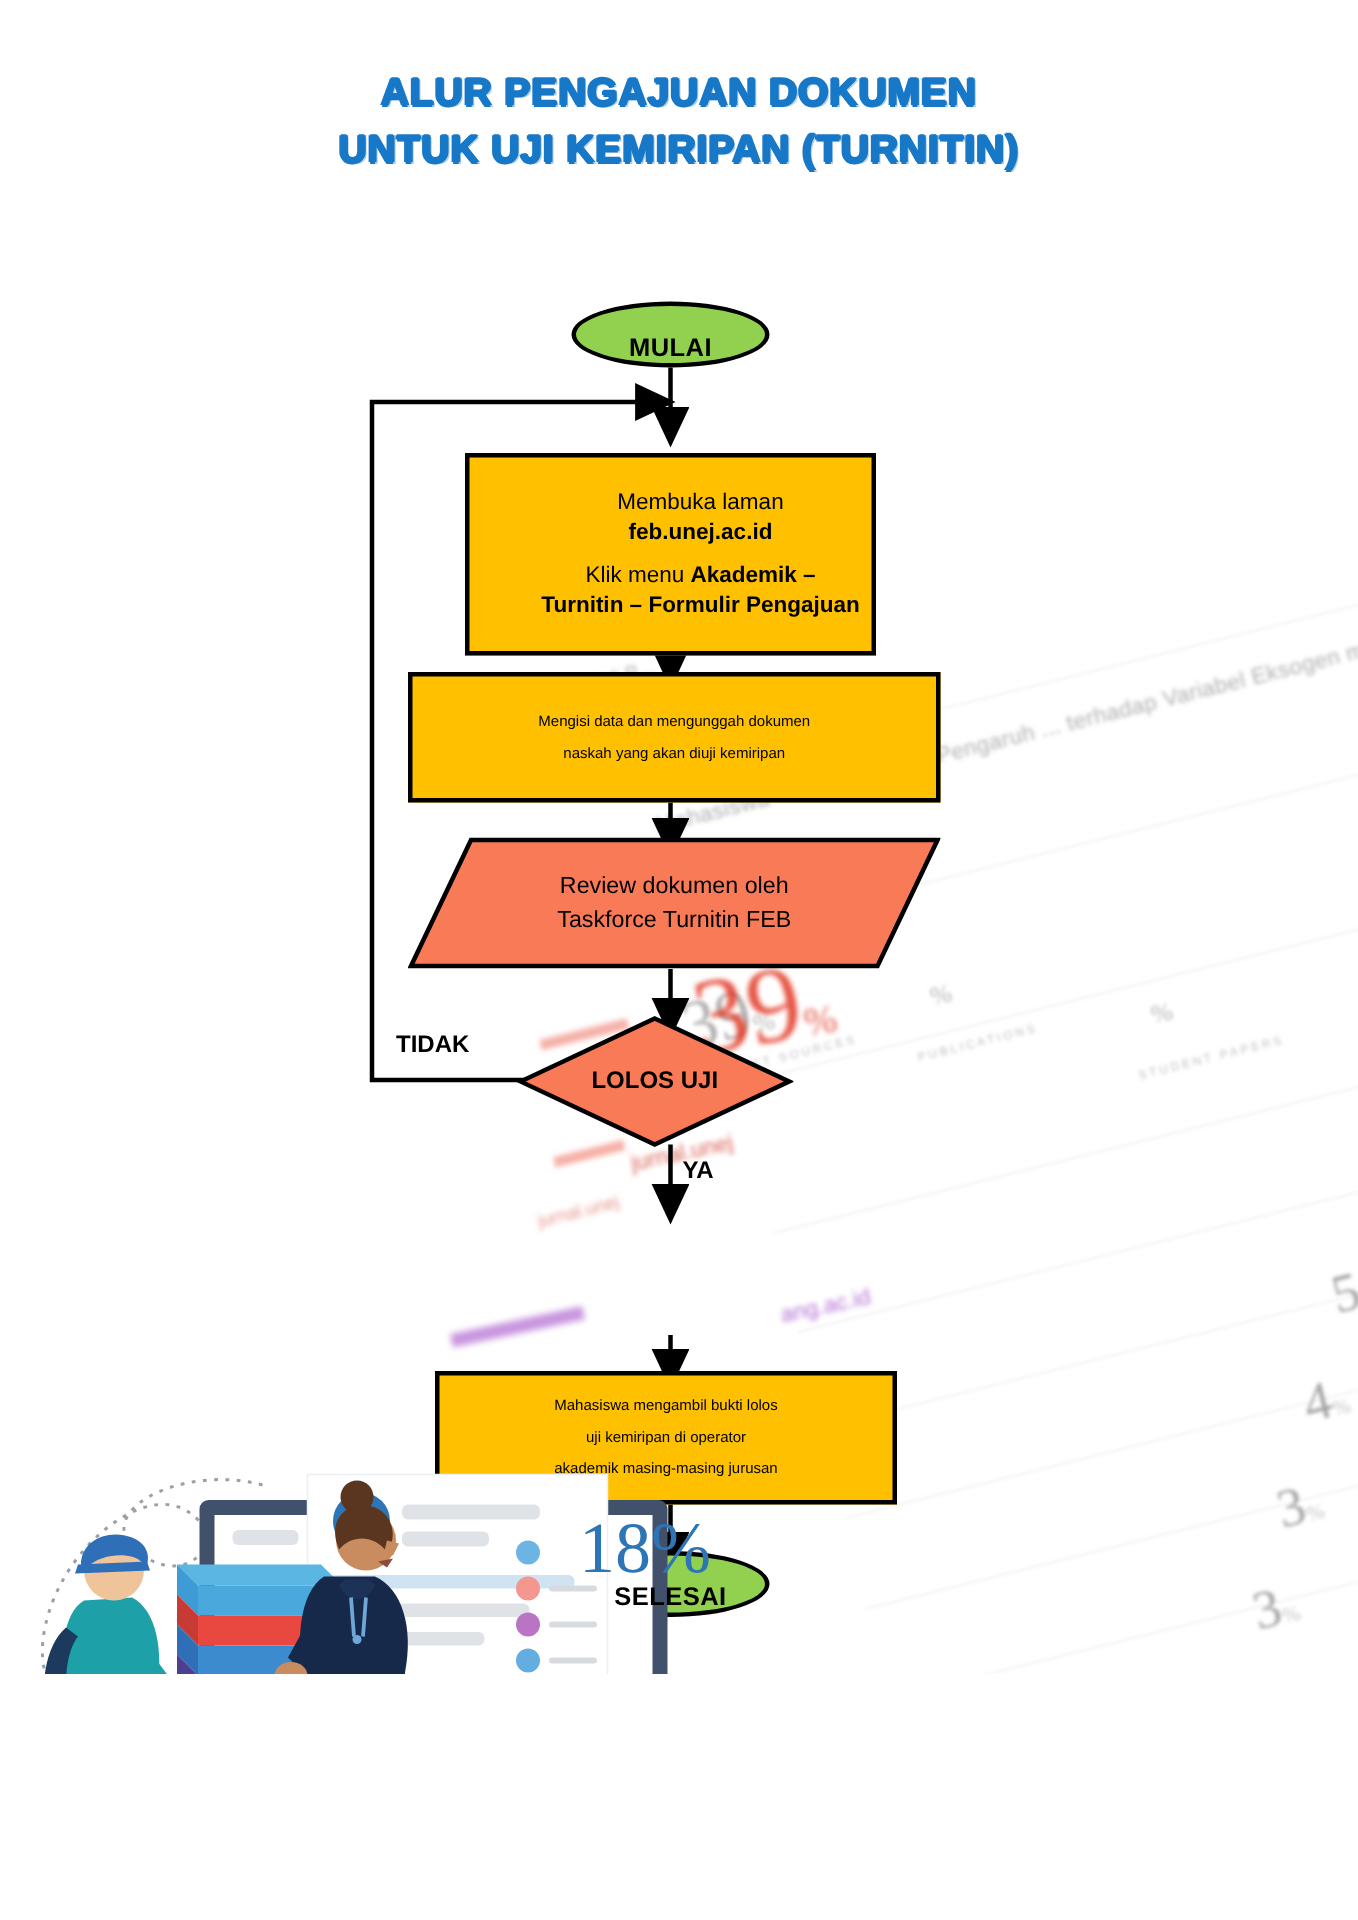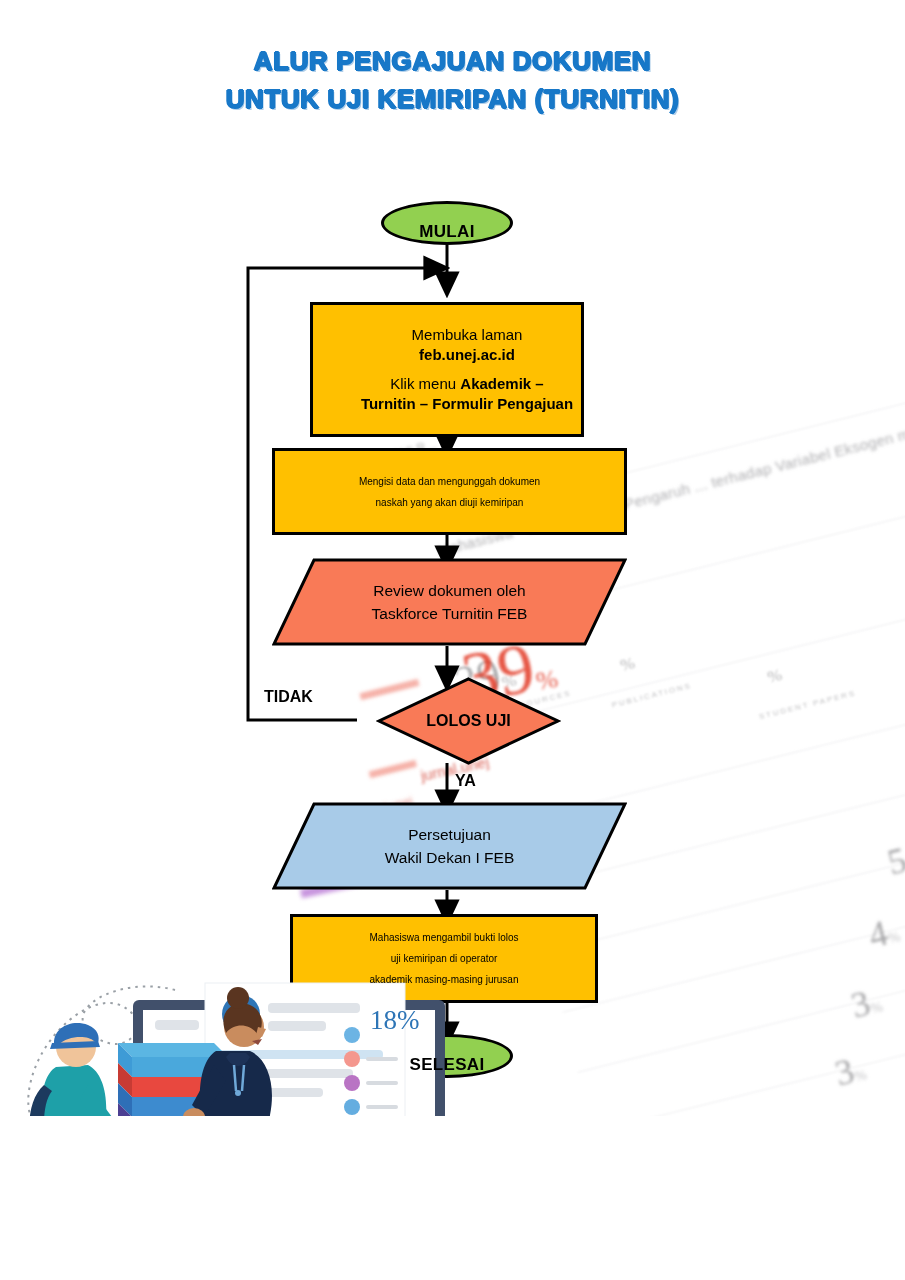--- a/index.html
+++ b/index.html
@@ -262,39 +262,30 @@
     <div class="para-wrap" style="left:272px;top:558px;width:355px;height:88px;">
       <svg width="355" height="88">
         <polygon points="42,2 353,2 313,86 2,86" fill="#F97A57" stroke="#000" stroke-width="3"></polygon>
       </svg>
       <span class="txt">
         <span>Review dokumen oleh</span>
         <span>Taskforce Turnitin FEB</span>
       </span>
     </div>
 
-    <div class="diamond-wrap" style="left:376px;top:676px;width:185px;height:90px;">
+    <div class="diamond-wrap" style="left:344px;top:676px;width:185px;height:90px;">
       <svg width="185" height="90">
         <polygon points="92.5,3 182,45 92.5,87 3,45" fill="#F97A57" stroke="#000" stroke-width="3"></polygon>
       </svg>
       <span class="txt">LOLOS UJI</span>
     </div>
 
     <div class="edge-label" style="left:264px;top:688px;">TIDAK</div>
     <div class="edge-label" style="left:455px;top:772px;">YA</div>
 
-    <div class="para-wrap" style="left:272px;top:802px;width:355px;height:88px;">
-      <svg width="355" height="88">
-        <polygon points="42,2 353,2 313,86 2,86" fill="#A8CBE8" stroke="#000" stroke-width="3"></polygon>
-      </svg>
-      <span class="txt">
-        <span>Persetujuan</span>
-        <span>Wakil Dekan I FEB</span>
-      </span>
-    </div>
 
     <div class="node process" style="left:290px;top:914px;width:308px;height:89px;">
       <span class="txt">
         <span>Mahasiswa mengambil bukti lolos</span><br>
         <span>uji kemiripan di operator</span><br>
         <span>akademik masing-masing jurusan</span>
       </span>
     </div>
 
     <div class="node terminator" style="left:381px;top:1034px;width:132px;height:44px;">
@@ -378,16 +369,16 @@
       <path d="M214 100 L192 140 L204 152 L226 116 Z" fill="#16294A"></path>
       <ellipse cx="194" cy="152" rx="11" ry="9" fill="#c98c5e"></ellipse>
       <circle cx="244" cy="62" r="20" fill="#c98c5e"></circle>
       <path d="M224 62 C220 44 236 34 250 40 C264 46 264 62 258 70 C252 60 236 56 226 68 Z" fill="#5A3520"></path>
       <circle cx="238" cy="33" r="11" fill="#5A3520"></circle>
       <path d="M258 62 L266 64 L262 72 L256 70 Z" fill="#c98c5e"></path>
       <path d="M252 76 L262 74 L258 80 Z" fill="#8e4a3c"></path>
     </svg>
 
     
-    <div style="position:absolute;left:370px;top:40px;font-family:'Liberation Serif',serif;font-size:27px;color:#2E75B6;">18%</div>
+    <div style="position:absolute;left:386px;top:40px;font-family:'Liberation Serif',serif;font-size:48px;color:#2E75B6;">18%</div>
   </div>
 
 </div>
 
 </body></html>

